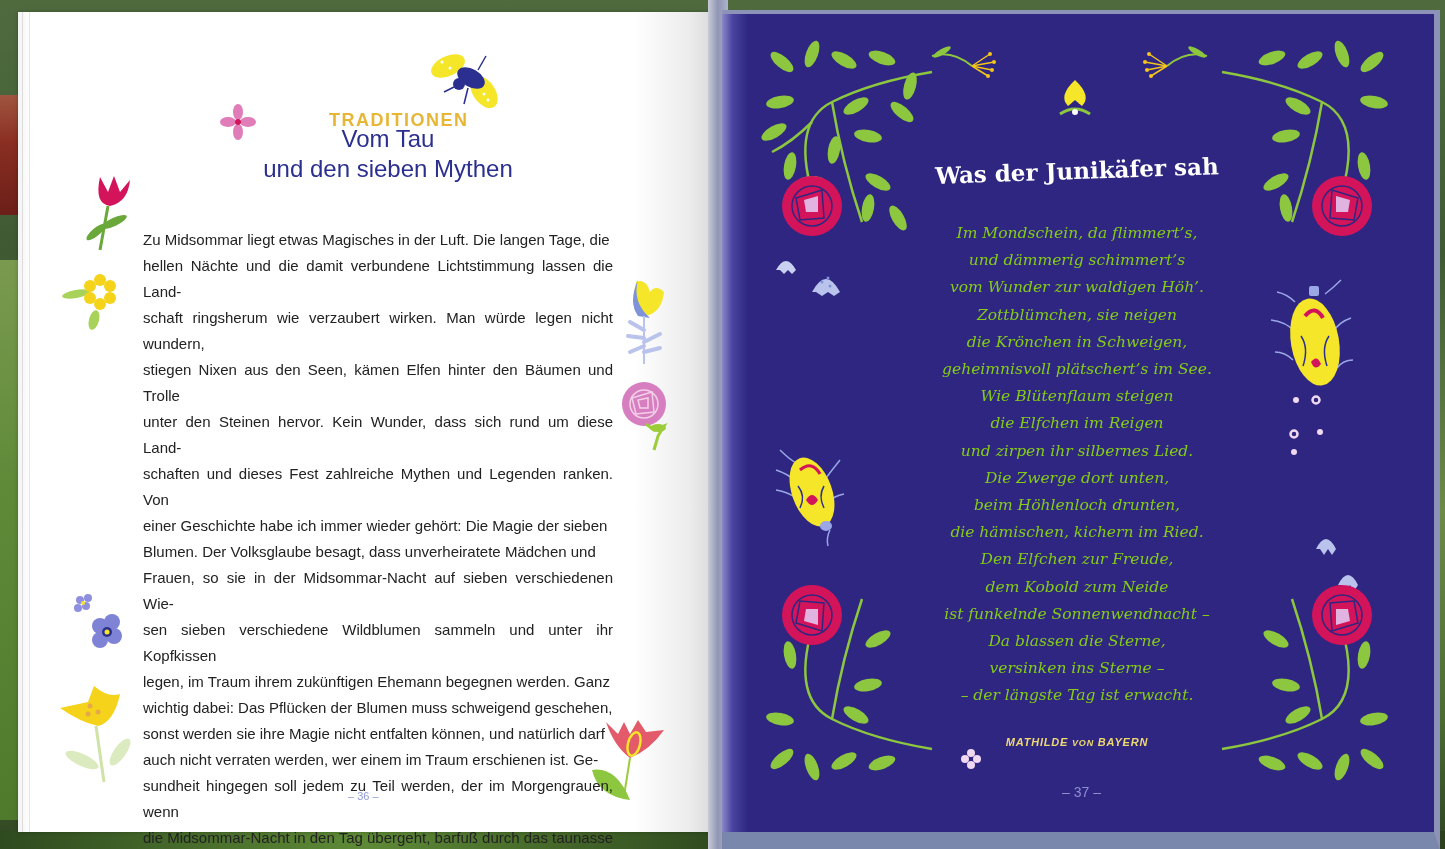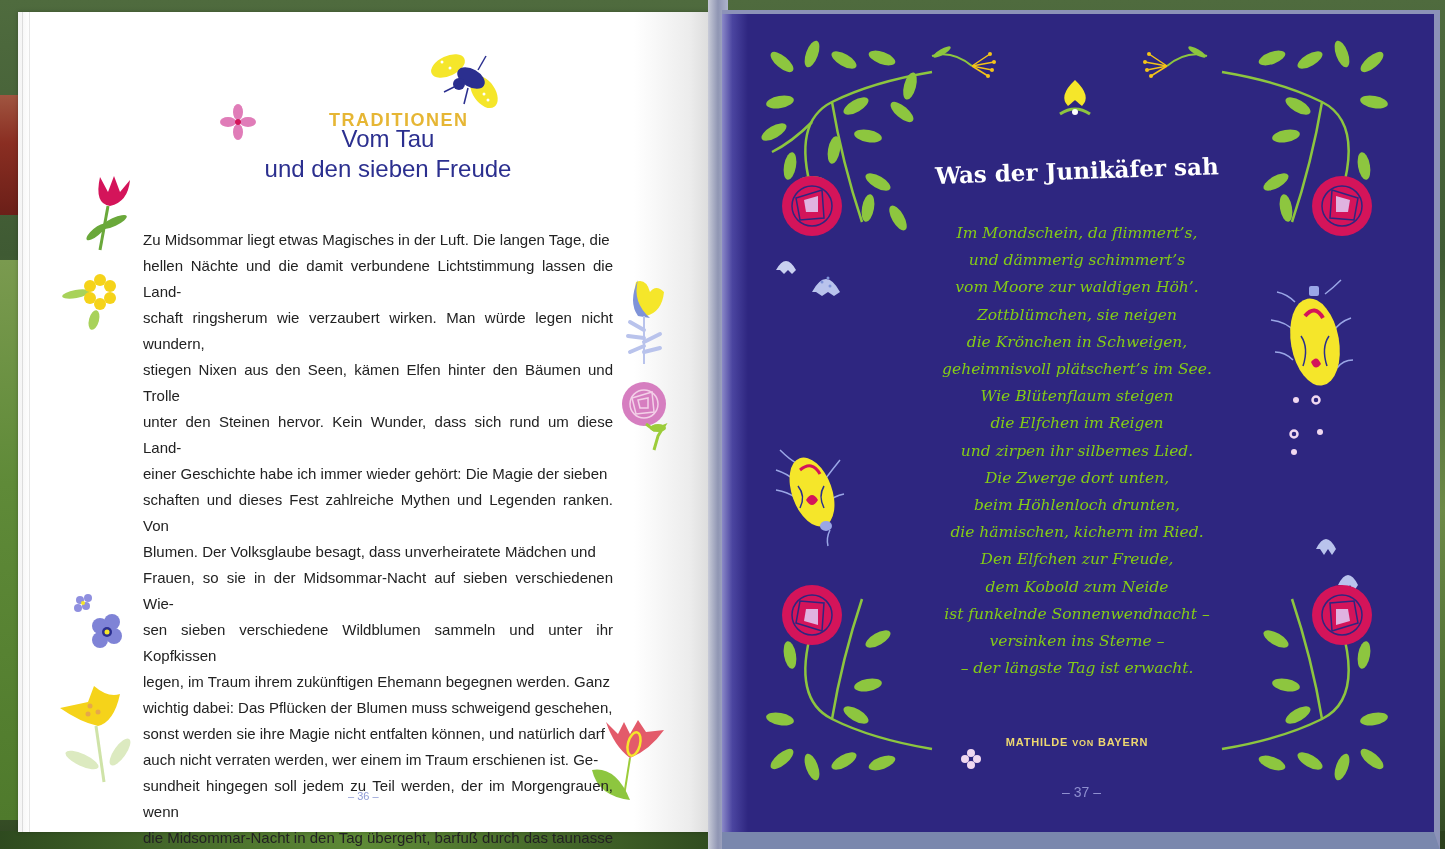--- a/index.html
+++ b/index.html
@@ -70,42 +70,42 @@
   }
   .poem-title span { display:inline-block; }
   .poem {
     position:absolute; left:180px; top:206px; width:350px; text-align:center;
     color:#84cc16; font-family:"DejaVu Serif", serif; font-style:italic;
     font-size:15.5px; line-height:27.2px;
   }
   .poem div { white-space:nowrap; }
   .author {
     position:absolute; left:245px; top:722px; width:220px; text-align:center;
-    color:#eed870; font-size:11px; font-weight:bold; letter-spacing:0.8px;
+    color:#eed870; font-size:11px; font-weight:bold; letter-spacing:0.8px;font-style:italic;
   }
   .author .small { font-size:9px; }
   .page-num-right {
     position:absolute; left:340px; top:770px; font-size:14px; color:#8f8fd0;
   }
   svg { position:absolute; overflow:visible; }
 </style>
 </head>
 <body>
 
 <div class="bg-house"></div>
 <div class="bg-grass"></div>
 <div class="bg-bottom"></div>
 
 <div class="page-left">
   <div class="edge-lines"></div>
 
   <div class="section-label">TRADITIONEN</div>
   <div class="title">
     <div>Vom Tau</div>
-    <div>und den sieben Freude</div>
+    <div>und den sieben Mythen</div>
   </div>
 
   <svg style="left:408px;top:36px" width="80" height="70" viewBox="0 0 80 70">
     <ellipse cx="22" cy="18" rx="18" ry="10" fill="#f5e62a" transform="rotate(-25 22 18)"></ellipse>
     <ellipse cx="58" cy="44" rx="18" ry="11" fill="#f5e62a" transform="rotate(55 58 44)"></ellipse>
     <ellipse cx="45" cy="30" rx="15" ry="9" fill="#2b2f8f" transform="rotate(30 45 30)"></ellipse>
     <circle cx="33" cy="36" r="6" fill="#2b2f8f"></circle>
     <line x1="30" y1="38" x2="18" y2="44" stroke="#2b2f8f" stroke-width="1.5"></line>
     <line x1="42" y1="40" x2="38" y2="56" stroke="#2b2f8f" stroke-width="1.5"></line>
     <line x1="52" y1="22" x2="60" y2="8" stroke="#2b2f8f" stroke-width="1.5"></line>
@@ -202,22 +202,22 @@
     <line x1="44" y1="42" x2="38" y2="80" stroke="#9ccc3a" stroke-width="2"></line>
     <path d="M6 54 Q30 50 44 84 Q12 80 6 54Z" fill="#8dc63f"></path>
   </svg>
 
   <div class="body-text">
     <div>Zu Midsommar liegt etwas Magisches in der Luft. Die langen Tage, die</div>
     <div>hellen Nächte und die damit verbundene Lichtstimmung lassen die Land-</div>
     <div>schaft ringsherum wie verzaubert wirken. Man würde legen nicht wundern,</div>
     <div>stiegen Nixen aus den Seen, kämen Elfen hinter den Bäumen und Trolle</div>
     <div>unter den Steinen hervor. Kein Wunder, dass sich rund um diese Land-</div>
+    <div>schaften und dieses Fest zahlreiche Mythen und Legenden ranken. Von</div>
     <div>einer Geschichte habe ich immer wieder gehört: Die Magie der sieben</div>
-    <div>schaften und dieses Fest zahlreiche Mythen und Legenden ranken. Von</div>
     <div>Blumen. Der Volksglaube besagt, dass unverheiratete Mädchen und</div>
     <div>Frauen, so sie in der Midsommar-Nacht auf sieben verschiedenen Wie-</div>
     <div>sen sieben verschiedene Wildblumen sammeln und unter ihr Kopfkissen</div>
     <div>legen, im Traum ihrem zukünftigen Ehemann begegnen werden. Ganz</div>
     <div>wichtig dabei: Das Pflücken der Blumen muss schweigend geschehen,</div>
     <div>sonst werden sie ihre Magie nicht entfalten können, und natürlich darf</div>
     <div>auch nicht verraten werden, wer einem im Traum erschienen ist. Ge-</div>
     <div>sundheit hingegen soll jedem zu Teil werden, der im Morgengrauen, wenn</div>
     <div>die Midsommar-Nacht in den Tag übergeht, barfuß durch das taunasse</div>
 
@@ -435,33 +435,34 @@
       </g>
   </svg>
 
   <div class="poem-title">
     <span style="transform:rotate(-2deg)">Was der Junikäfer sah</span>
   </div>
 
   <div class="poem">
     <div>Im Mondschein, da flimmert’s,</div>
     <div>und dämmerig schimmert’s</div>
-    <div>vom Moore zur waldigen Höh’.</div>
+    <div>vom Wunder zur waldigen Höh’.</div>
     <div>Zottblümchen, sie neigen</div>
     <div>die Krönchen in Schweigen,</div>
     <div>geheimnisvoll plätschert’s im See.</div>
     <div>Wie Blütenflaum steigen</div>
     <div>die Elfchen im Reigen</div>
     <div>und zirpen ihr silbernes Lied.</div>
     <div>Die Zwerge dort unten,</div>
     <div>beim Höhlenloch drunten,</div>
     <div>die hämischen, kichern im Ried.</div>
     <div>Den Elfchen zur Freude,</div>
     <div>dem Kobold zum Neide</div>
     <div>ist funkelnde Sonnenwendnacht –</div>
+    <div>Da blassen die Sterne,</div>
     <div>versinken ins Sterne –</div>
     <div>– der längste Tag ist erwacht.</div>
   </div>
 
   <div class="author">
     <span>MATHILDE</span>
     <span class="small">VON</span>
     <span>BAYERN</span>
   </div>
 

